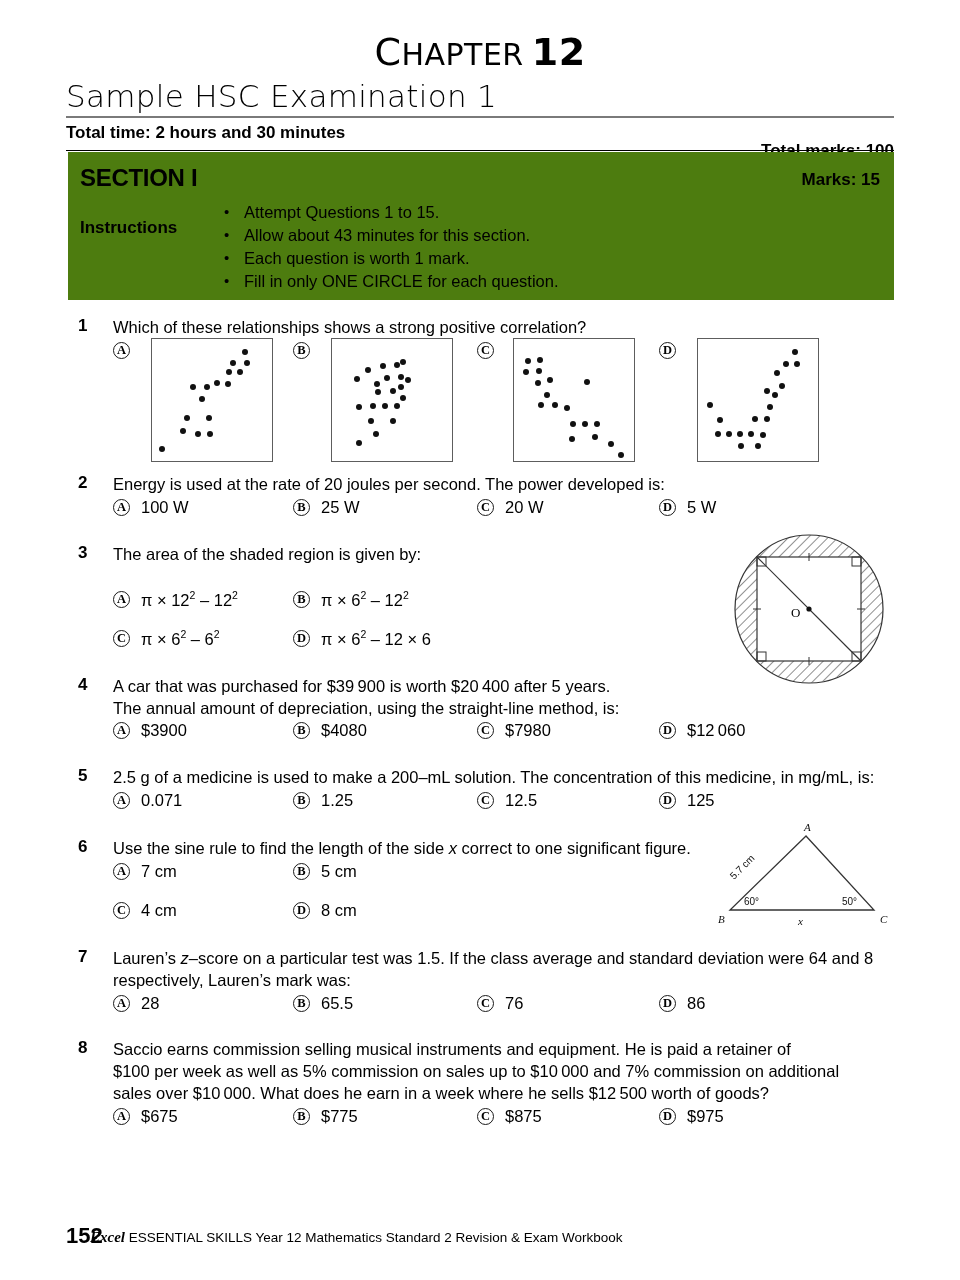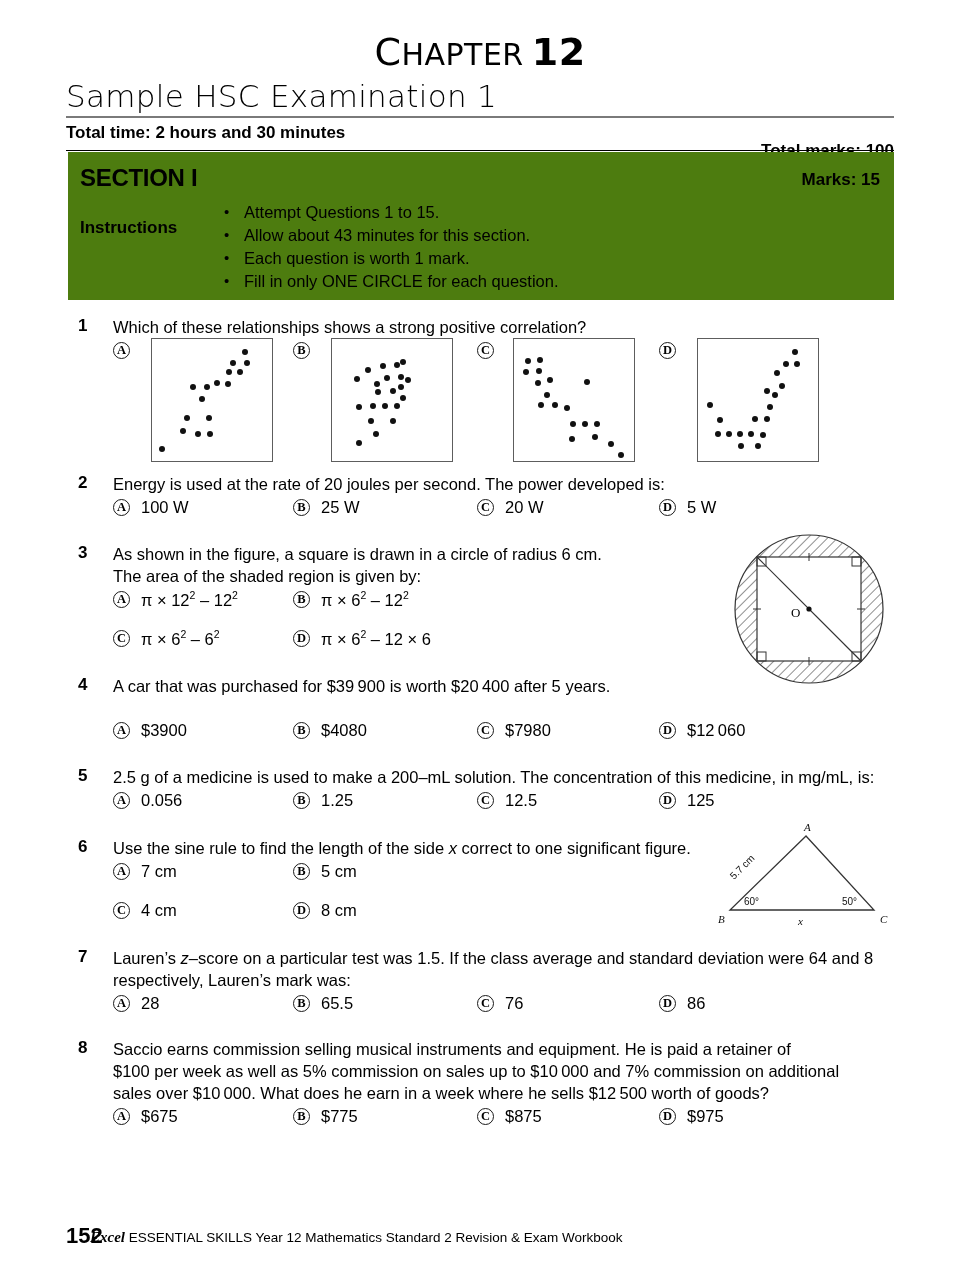--- a/index.html
+++ b/index.html
@@ -366,21 +366,20 @@
 <div class="opt-row" style="left:113px; top:498px;">
   <div class="opt" style="left:0px;"><span class="bubble">A</span><span class="lbl">100 W</span></div>
   <div class="opt" style="left:180px;"><span class="bubble">B</span><span class="lbl">25 W</span></div>
   <div class="opt" style="left:364px;"><span class="bubble">C</span><span class="lbl">20 W</span></div>
   <div class="opt" style="left:546px;"><span class="bubble">D</span><span class="lbl">5 W</span></div>
 </div>
 
 <div class="q" style="top:543px;">
   <div class="qnum">3</div>
   <div class="qtext">
-    <div>As shown in the figure, a square is drawn in a circle of radius 6 cm.</div>
     <div>The area of the shaded region is given by:</div>
   </div>
 </div>
 <div class="opt-row" style="left:113px; top:589px;">
   <div class="opt" style="left:0px;"><span class="bubble">A</span><span class="lbl">π × 12<sup>2</sup> – 12<sup>2</sup></span></div>
   <div class="opt" style="left:180px;"><span class="bubble">B</span><span class="lbl">π × 6<sup>2</sup> – 12<sup>2</sup></span></div>
 </div>
 <div class="opt-row" style="left:113px; top:628px;">
   <div class="opt" style="left:0px;"><span class="bubble">C</span><span class="lbl">π × 6<sup>2</sup> – 6<sup>2</sup></span></div>
   <div class="opt" style="left:180px;"><span class="bubble">D</span><span class="lbl">π × 6<sup>2</sup> – 12 × 6</span></div>
@@ -411,35 +410,36 @@
     <line x1="25" y1="81" x2="33" y2="81" stroke="#333" stroke-width="1"></line>
     <line x1="129" y1="81" x2="137" y2="81" stroke="#333" stroke-width="1"></line>
   </svg>
   <span style="position:absolute; left:63px; top:77px; font-size:13px; font-family:'Liberation Serif',serif;">O</span>
 </div>
 
 <div class="q" style="top:675px;">
   <div class="qnum">4</div>
   <div class="qtext">
     <div>A car that was purchased for $39 900 is worth $20 400 after 5 years.</div>
+    <div>The annual amount of depreciation, using the straight-line method, is:</div>
   </div>
 </div>
 <div class="opt-row" style="left:113px; top:721px;">
   <div class="opt" style="left:0px;"><span class="bubble">A</span><span class="lbl">$3900</span></div>
   <div class="opt" style="left:180px;"><span class="bubble">B</span><span class="lbl">$4080</span></div>
   <div class="opt" style="left:364px;"><span class="bubble">C</span><span class="lbl">$7980</span></div>
   <div class="opt" style="left:546px;"><span class="bubble">D</span><span class="lbl">$12 060</span></div>
 </div>
 
 <div class="q" style="top:766px;">
   <div class="qnum">5</div>
   <div class="qtext">2.5 g of a medicine is used to make a 200–mL solution. The concentration of this medicine, in mg/mL, is:</div>
 </div>
 <div class="opt-row" style="left:113px; top:791px;">
-  <div class="opt" style="left:0px;"><span class="bubble">A</span><span class="lbl">0.056</span></div>
+  <div class="opt" style="left:0px;"><span class="bubble">A</span><span class="lbl">0.071</span></div>
   <div class="opt" style="left:180px;"><span class="bubble">B</span><span class="lbl">1.25</span></div>
   <div class="opt" style="left:364px;"><span class="bubble">C</span><span class="lbl">12.5</span></div>
   <div class="opt" style="left:546px;"><span class="bubble">D</span><span class="lbl">125</span></div>
 </div>
 
 <div class="q" style="top:837px;">
   <div class="qnum">6</div>
   <div class="qtext"><span>Use the sine rule to find the length of the side </span><span class="ital">x</span><span> correct to one significant figure.</span></div>
 </div>
 <div class="opt-row" style="left:113px; top:862px;">

